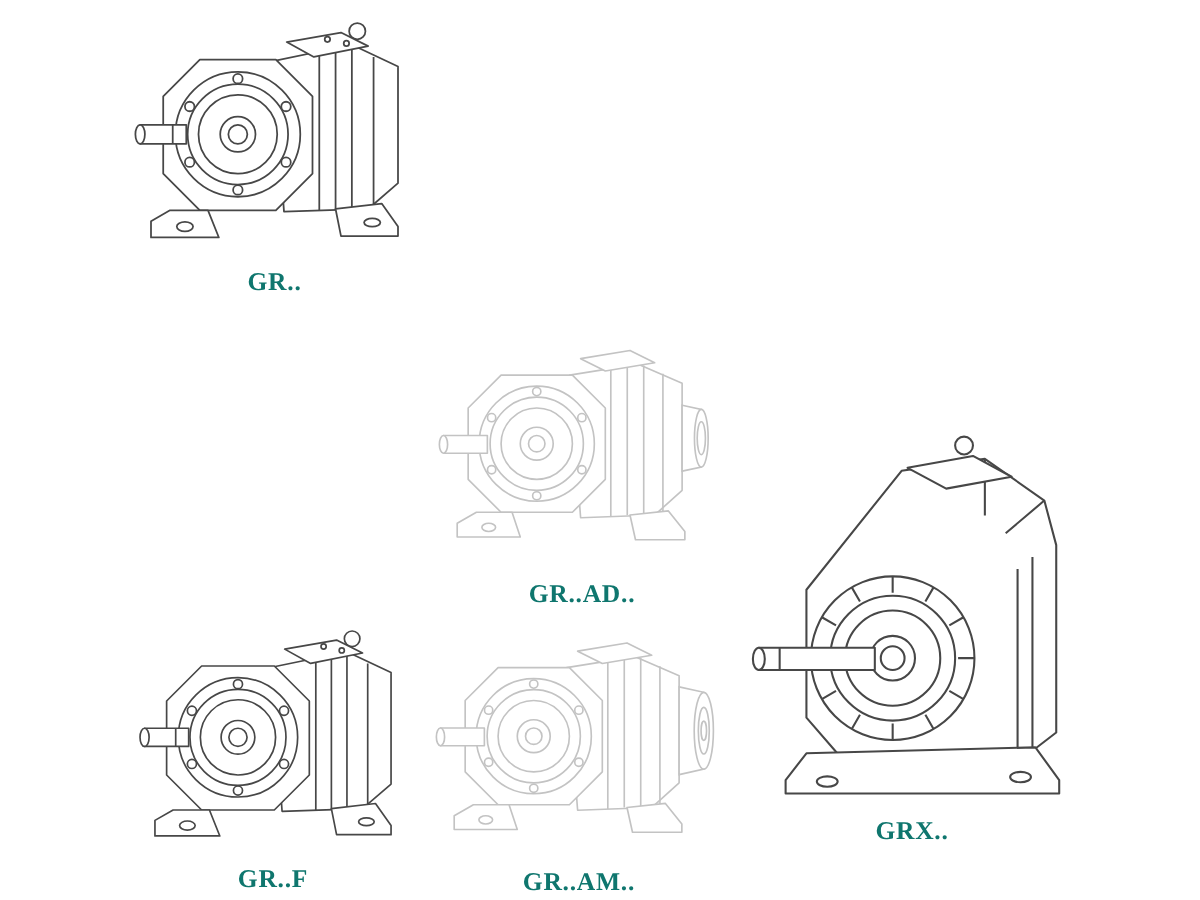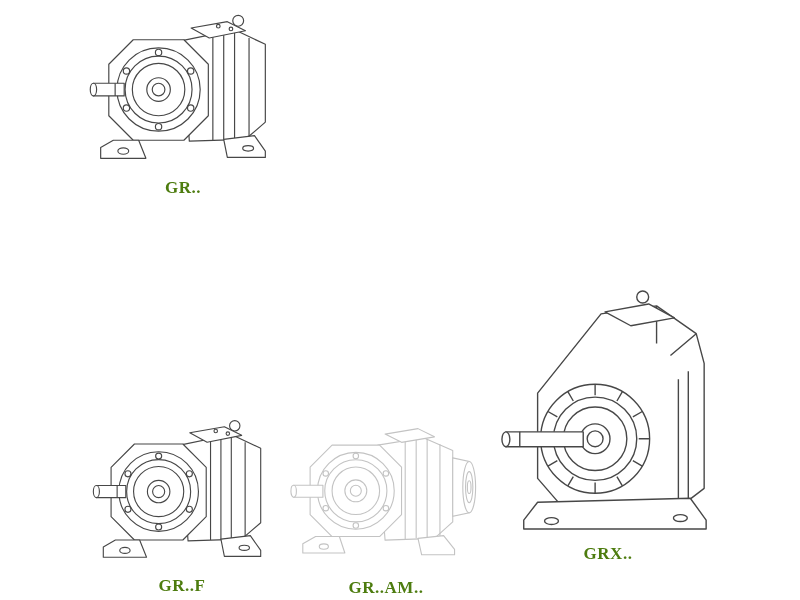--- a/index.html
+++ b/index.html
@@ -1,21 +1,21 @@
 <!DOCTYPE html>
 <html><head>
 <meta charset="utf-8">
 <style>
   html,body{margin:0;padding:0;}
   #page{position:relative;width:800px;height:600px;background:#ffffff;overflow:hidden;
         font-family:"Liberation Serif", serif;}
   .cell{position:absolute;display:flex;flex-direction:column;align-items:center;}
   .cell svg{color:#474747;display:block;}
   .cell.faded svg{color:#c3c3c3;}
-  .label{font-weight:700;font-size:17px;color:#4d7c0f;letter-spacing:.5px;margin-top:4px;
+  .label{font-weight:700;font-size:17px;color:#0f766e;letter-spacing:.5px;margin-top:4px;
          text-align:right;white-space:nowrap;}
   .defs{position:absolute;width:0;height:0;overflow:hidden;}
 </style>
 </head>
 <body>
 
 <svg class="defs" aria-hidden="true">
   <defs>
 
     <symbol id="gbx-r" viewBox="0 0 210 185">
@@ -181,20 +181,26 @@
   <div class="cell" style="left:88px;top:6px;width:190px;">
     <svg width="190" height="168">
         <use href="#gbx-r"></use>
       </svg>
     <div class="label">GR..</div>
   </div>
 
 
 
 
+  <div class="cell faded" style="left:292px;top:216px;width:192px;">
+    <svg width="192" height="166">
+        <use href="#gbx-ad"></use>
+      </svg>
+    <div class="label">GR..AD..</div>
+  </div>
 
   <div class="cell" style="left:494px;top:284px;width:228px;">
     <svg width="228" height="256">
         <use href="#gbx-rx"></use>
       </svg>
     <div class="label">GRX..</div>
   </div>
 
   <div class="cell faded" style="left:290px;top:414px;width:192px;">
     <svg width="192" height="160">

